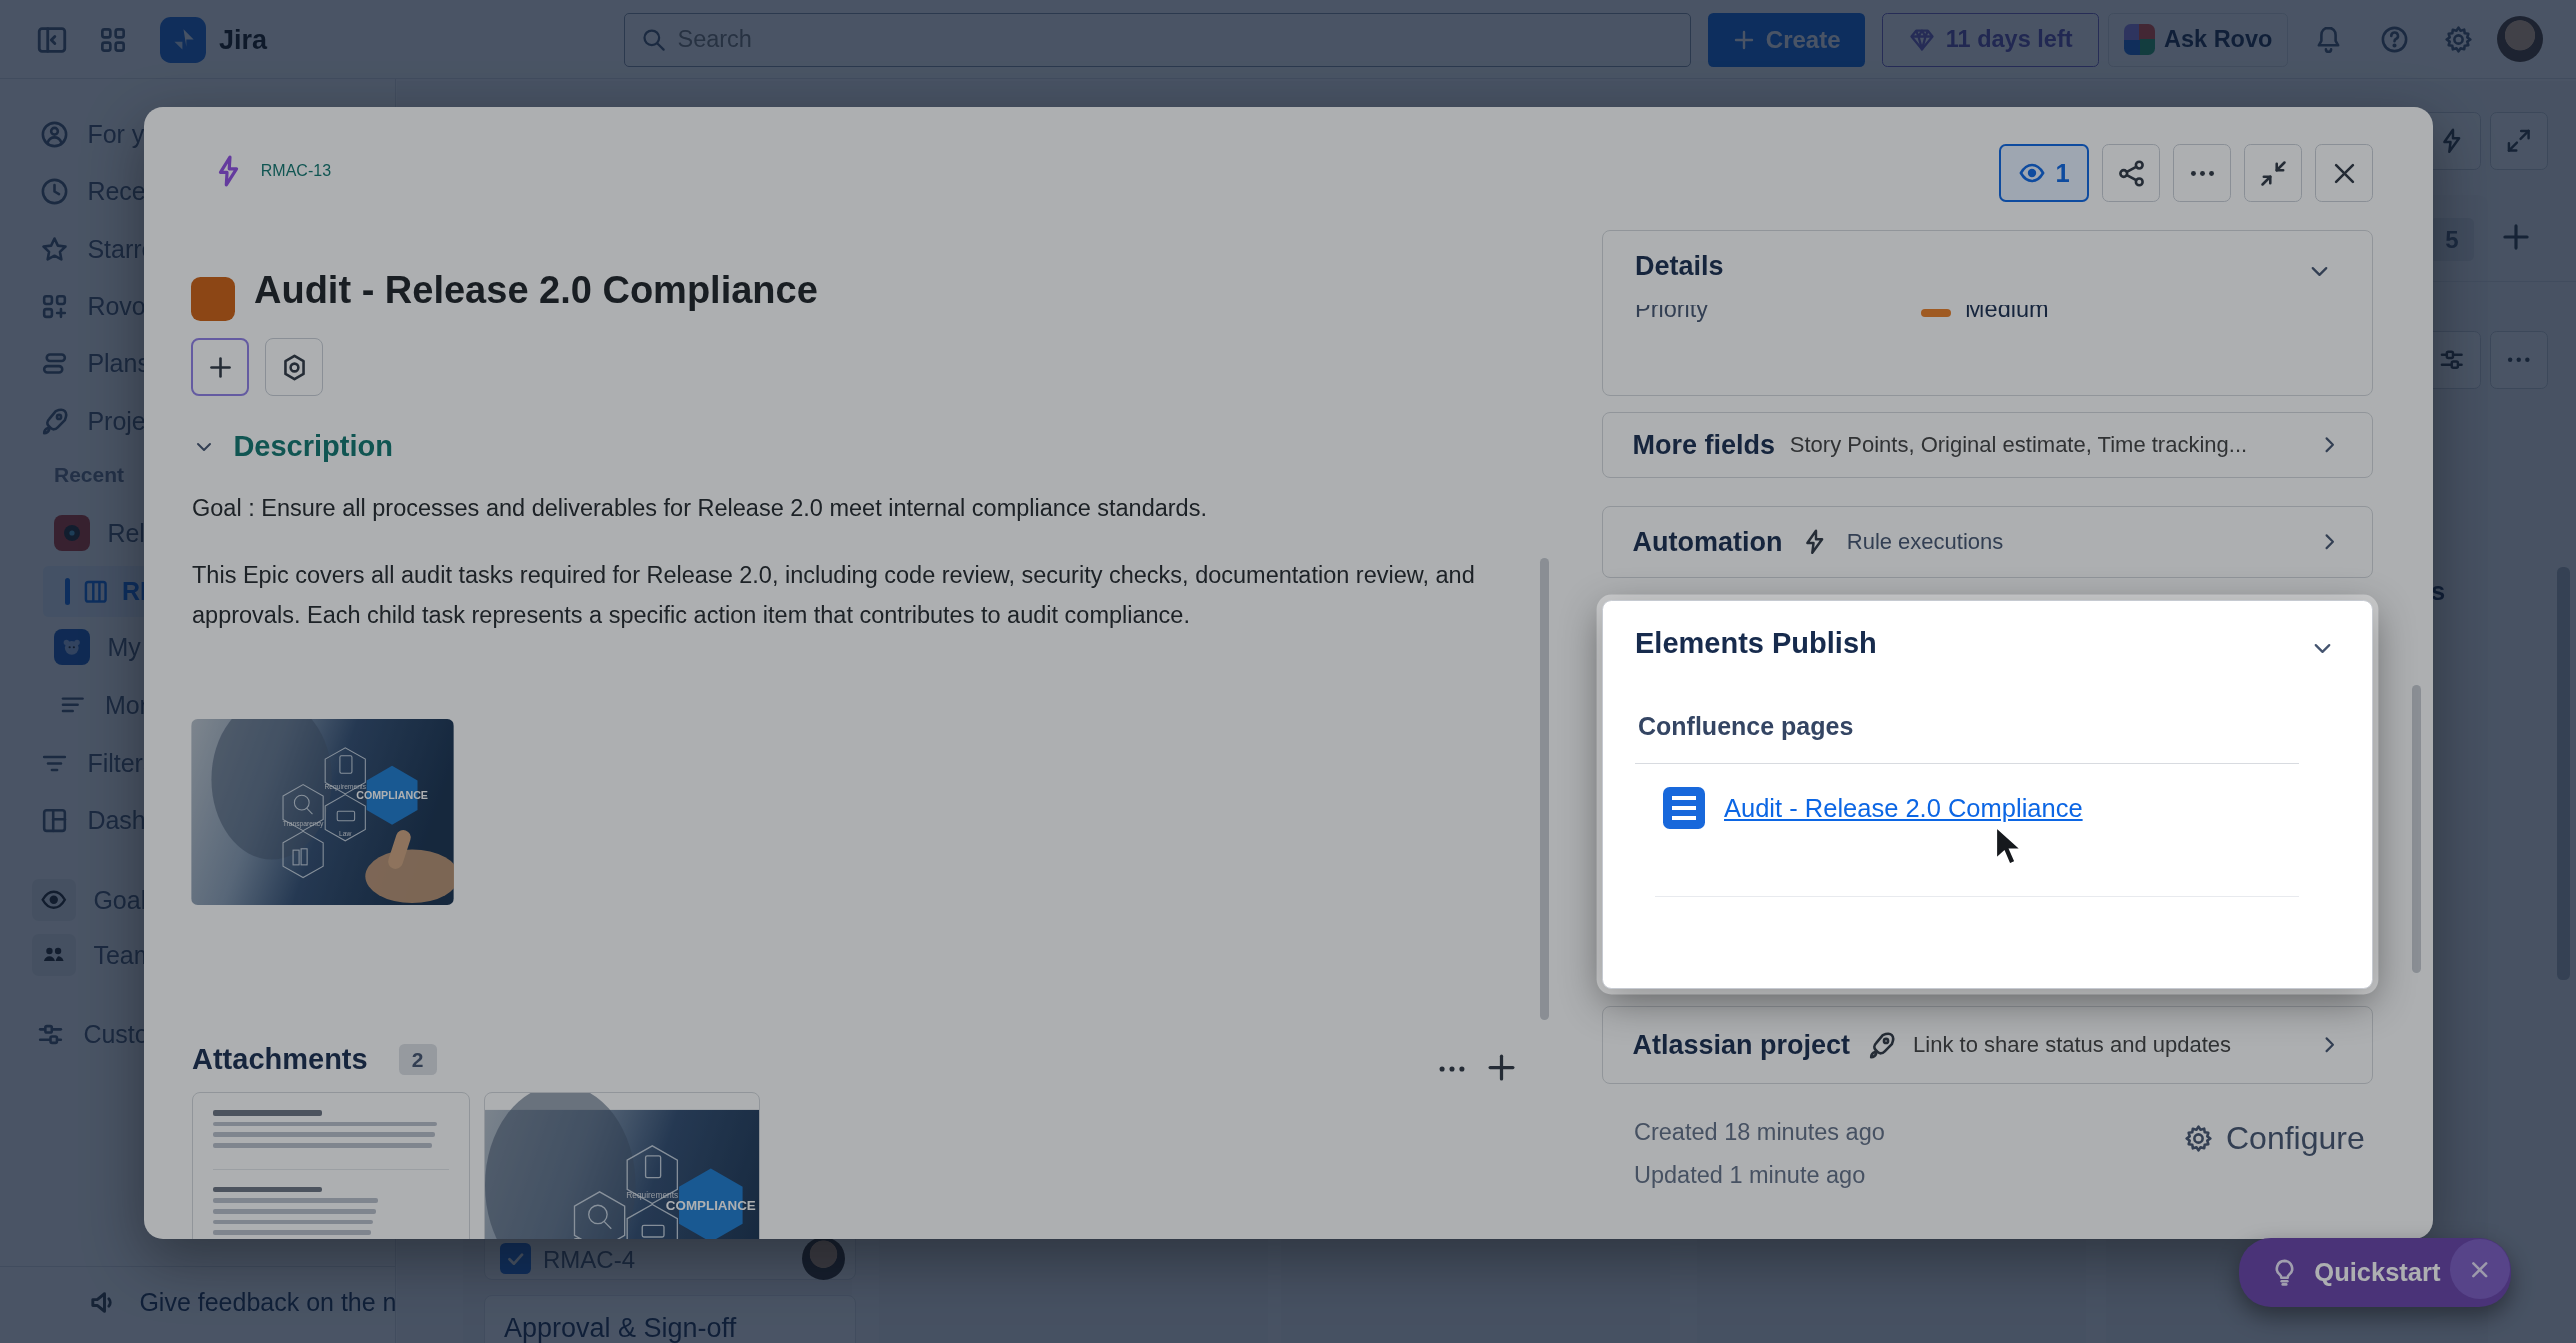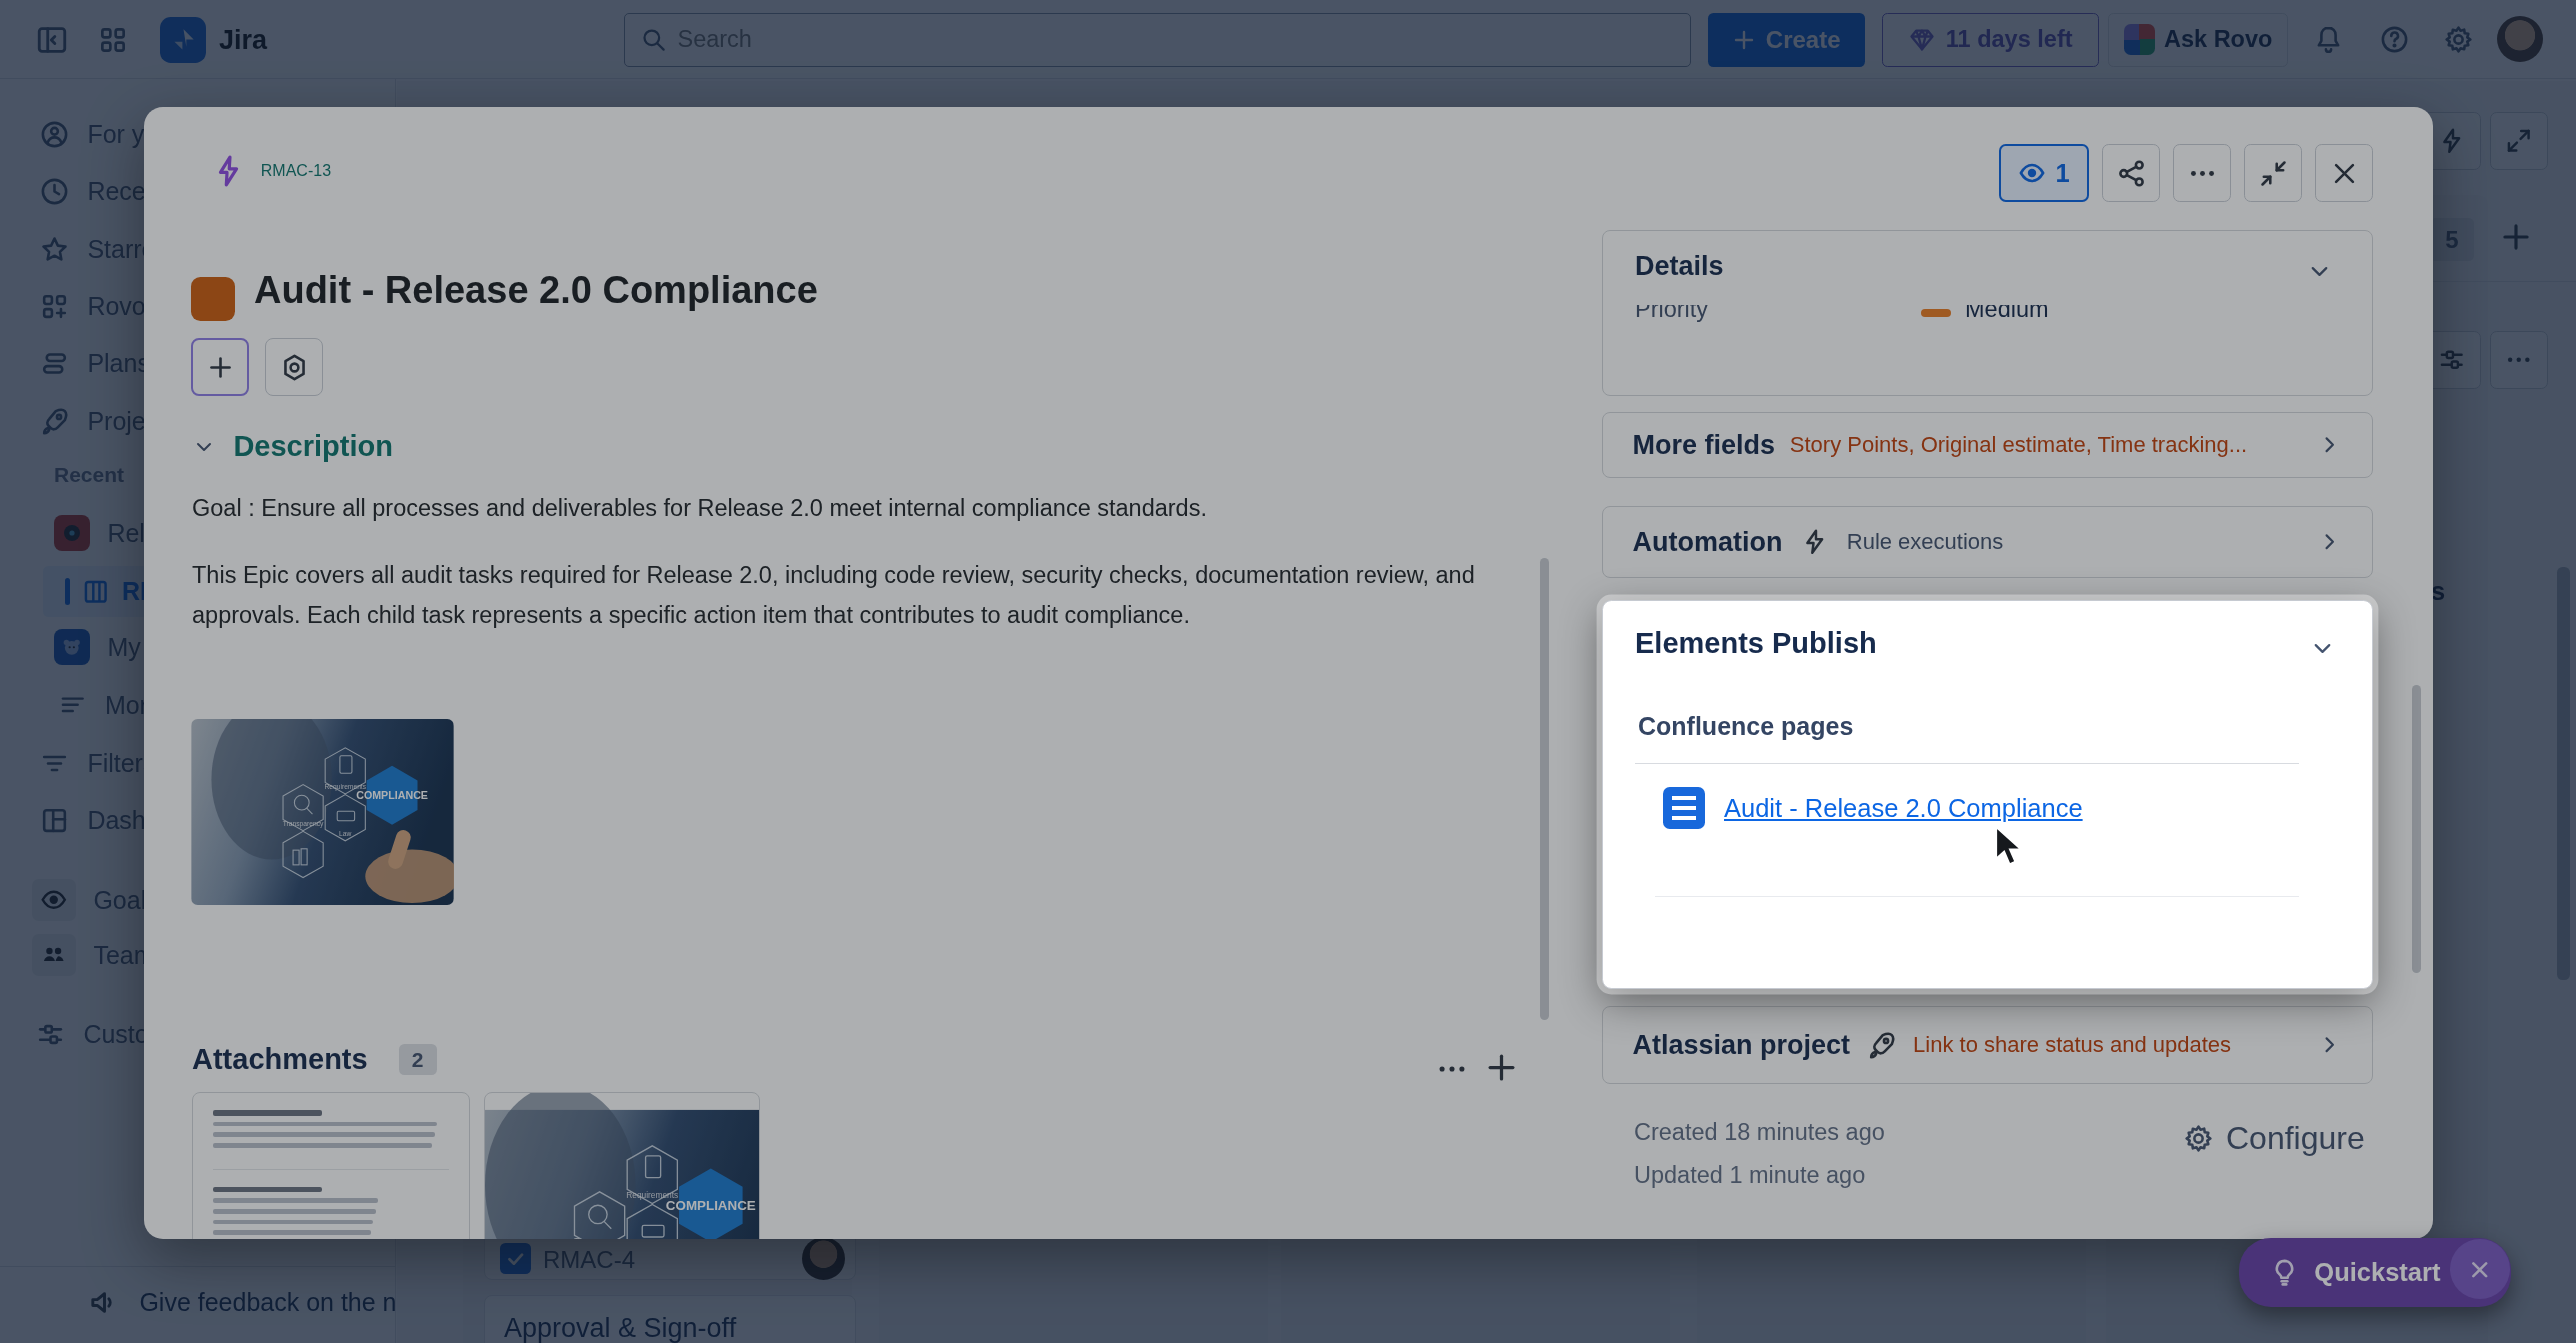--- a/index.html
+++ b/index.html
@@ -35,21 +35,21 @@
   .blanket{position:absolute;inset:0;background:rgba(9,30,66,0.62);z-index:5}
   .modal{position:absolute;left:144px;top:107px;width:2289px;height:1132px;background:#fff;border-radius:19px;z-index:10;box-shadow:0 20px 60px rgba(0,0,0,.4);overflow:hidden}
   .hbtn{position:absolute;top:37px;width:58px;height:58px;border:1.3px solid #C9CED6;border-radius:6.7px;background:#fff;display:flex;align-items:center;justify-content:center}
   .watch-btn{position:absolute;left:1855px;top:37px;width:90px;height:58px;border:2px solid #0C66E4;border-radius:6.7px;background:#E9F2FF;display:flex;align-items:center;justify-content:center;gap:9.4px;color:#0C66E4;font-size:25.5px;font-weight:600}
   .issue-title{position:absolute;left:110px;top:162px;font-size:38px;font-weight:700;color:#1D2125}
   .epic-square{position:absolute;left:47px;top:170px;width:44px;height:44px;border-radius:9.4px;background:#CC5F10}
   .tool-btn{position:absolute;top:231px;width:58px;height:58px;border-radius:8px;background:#fff;display:flex;align-items:center;justify-content:center}
   .desc-p{position:absolute;left:48px;width:1348px;font-size:23.5px;color:#22272B;line-height:40px}
   .rcard{position:absolute;left:1458px;width:771px;background:#fff;border:1.3px solid #D5D8DC;border-radius:8px}
   .rcard-title{font-size:27px;font-weight:600;color:#172B4D}
-  .rcard-sub{font-size:22px;color:#c2410c}
+  .rcard-sub{font-size:22px;color:#404040}
   .scroll-thumb{position:absolute;border-radius:5.4px;background:#C9CDD3}
   
   .spotlight{position:absolute;inset:0;background:rgba(20,25,32,0.35);z-index:20}
   .ep-card{position:absolute;left:1602px;top:600px;width:771px;height:389px;background:#fff;border:1.3px solid #C6CAD1;border-radius:9.4px;z-index:30;box-shadow:0 0 0 5.4px rgba(255,255,255,0.35),0 12px 40px rgba(0,0,0,0.45)}
   .divider{position:absolute;height:1.3px;background:#D8DBE0}
   .ep-link{font-size:25.5px;color:#0C66E4;text-decoration:underline;font-weight:500}
   .page-icon{position:absolute;width:42px;height:42px;border-radius:6.7px;background:#1868DB}
   .page-icon::before{content:"";position:absolute;left:8.7px;right:8.7px;top:9.4px;height:24px;background:repeating-linear-gradient(#fff 0 4px,transparent 4px 10px)}
   
   .quickstart{position:absolute;left:2239px;top:1238px;width:272px;height:69px;border-radius:32px;background:#6741A8;z-index:15;display:flex;align-items:center;box-shadow:0 9.4px 23px rgba(0,0,0,.45)}

